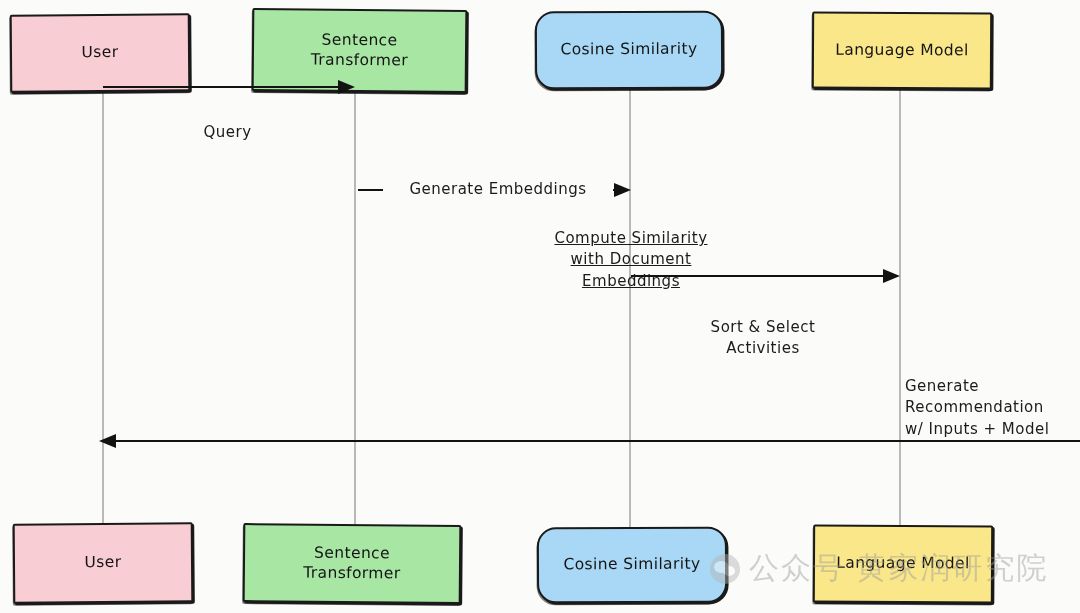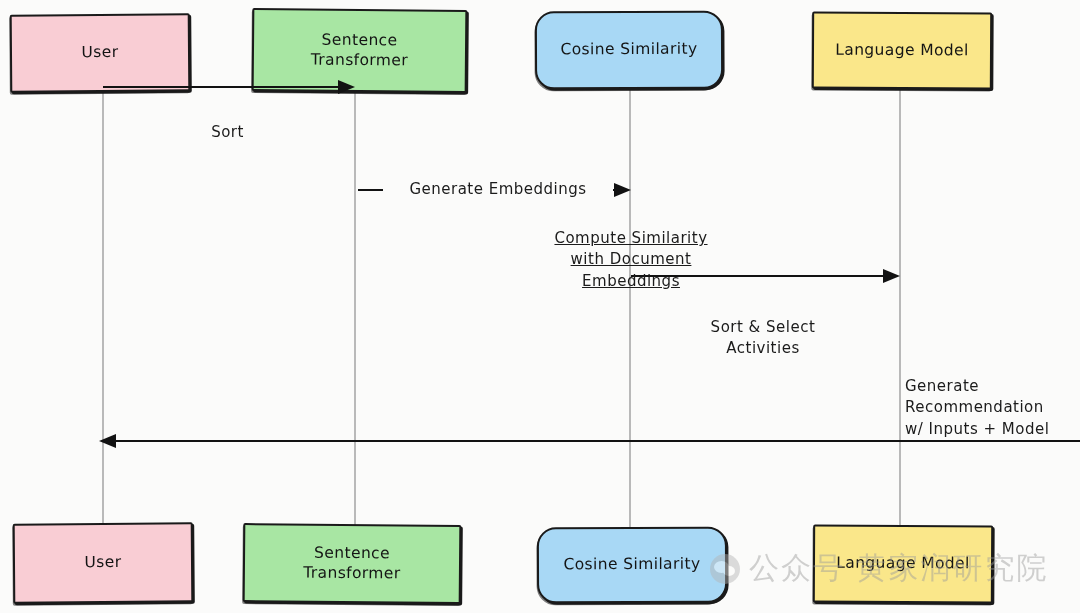--- a/index.html
+++ b/index.html
@@ -151,21 +151,21 @@
   <div class="participant rot-c" style="left:535px; top:11px; width:188px; height:78px; background:#a8d8f5;">
     <span class="plabel">Cosine Similarity</span>
   </div>
 
   <div class="participant rot-d" style="left:812px; top:12px; width:180px; height:77px; background:#fae78a;">
     <span class="plabel">Language Model</span>
   </div>
 
   <div class="msg-line" style="left:103px; top:86px; width:235px;"></div>
   <div class="arrow-head arrow-right" style="left:338px; top:80px;"></div>
-  <div class="msg-label" style="left:160px; top:122px; width:135px;">Sort</div>
+  <div class="msg-label" style="left:160px; top:122px; width:135px;">Query</div>
 
   <div class="msg-line" style="left:358px; top:189px; width:256px;"></div>
   <div class="arrow-head arrow-right" style="left:614px; top:183px;"></div>
   <div class="msg-label inline" style="left:383px; top:179px; width:220px;">Generate Embeddings</div>
 
   <div class="msg-line" style="left:631px; top:275px; width:252px;"></div>
   <div class="arrow-head arrow-right" style="left:883px; top:269px;"></div>
   <div class="msg-label" style="left:536px; top:228px; width:190px;text-decoration:underline;">Compute Similarity
 with Document
 Embeddings</div>

